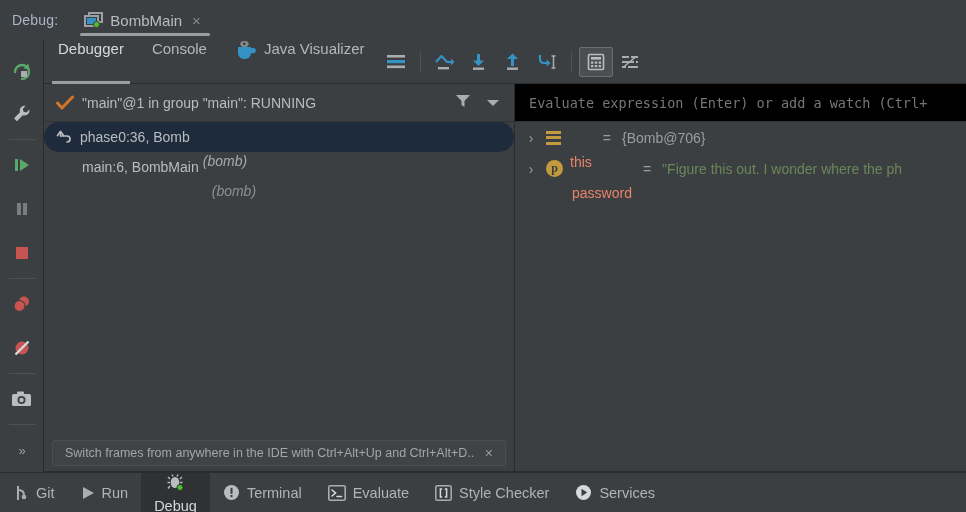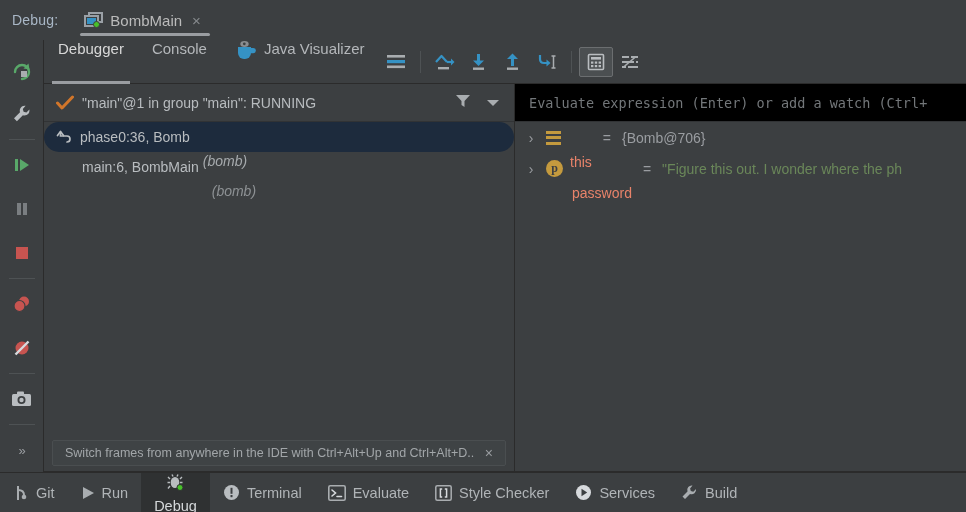--- a/index.html
+++ b/index.html
@@ -516,24 +516,16 @@
     <div class="sb-item">
       <span class="sb-ico">
         <svg width="17" height="17" viewBox="0 0 17 17">
           <circle cx="8.5" cy="8.5" r="7.5" fill="#d7dadd"></circle>
           <path d="M6.5 4.8 L12.2 8.5 L6.5 12.2 Z" fill="#3c3f41"></path>
         </svg>
       </span>
       <span>Services</span>
     </div>
 
-    <div class="sb-item">
-      <span class="sb-ico">
-        <svg width="17" height="17" viewBox="0 0 17 17">
-          <path d="M11.5 1.5a4.5 4.5 0 0 0-5 6l-5 5 2.5 2.5 5-5a4.5 4.5 0 0 0 6-5l-2.7 2.7-2.5-.7-.7-2.5z" fill="#a9adb0"></path>
-        </svg>
-      </span>
-      <span>Build</span>
-    </div>
   </div>
 
 
 </div>
 
 </body></html>

